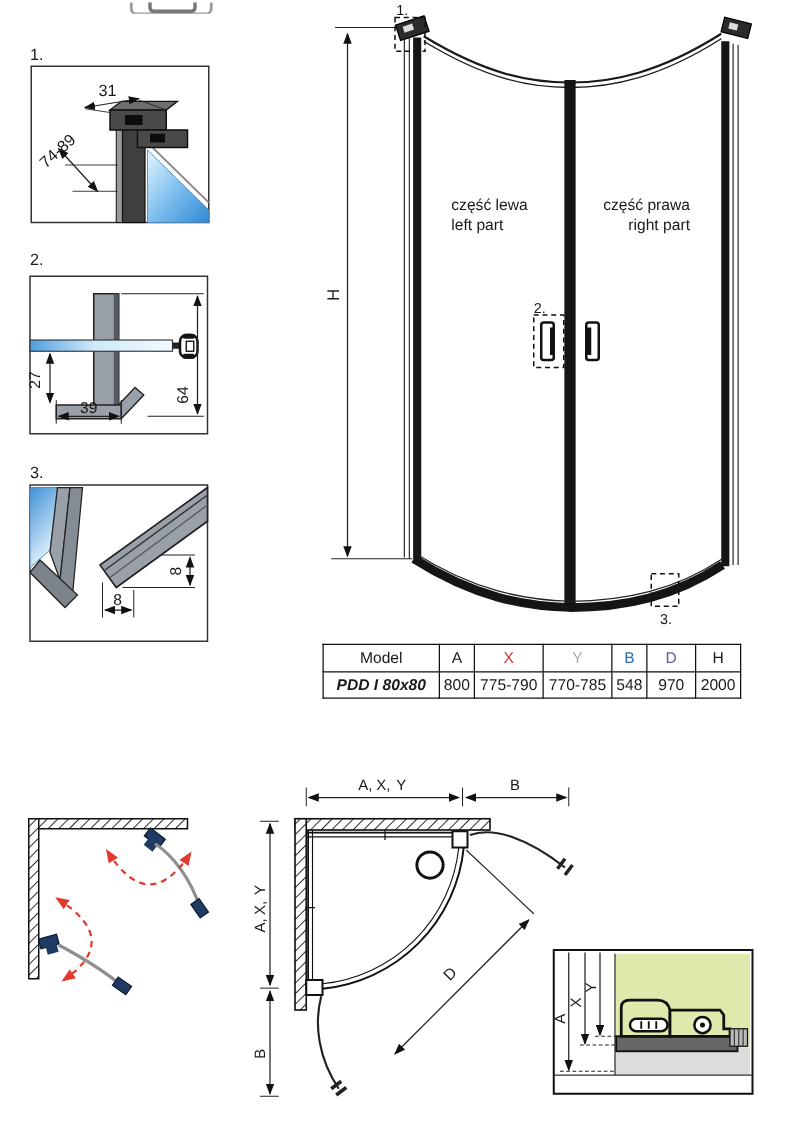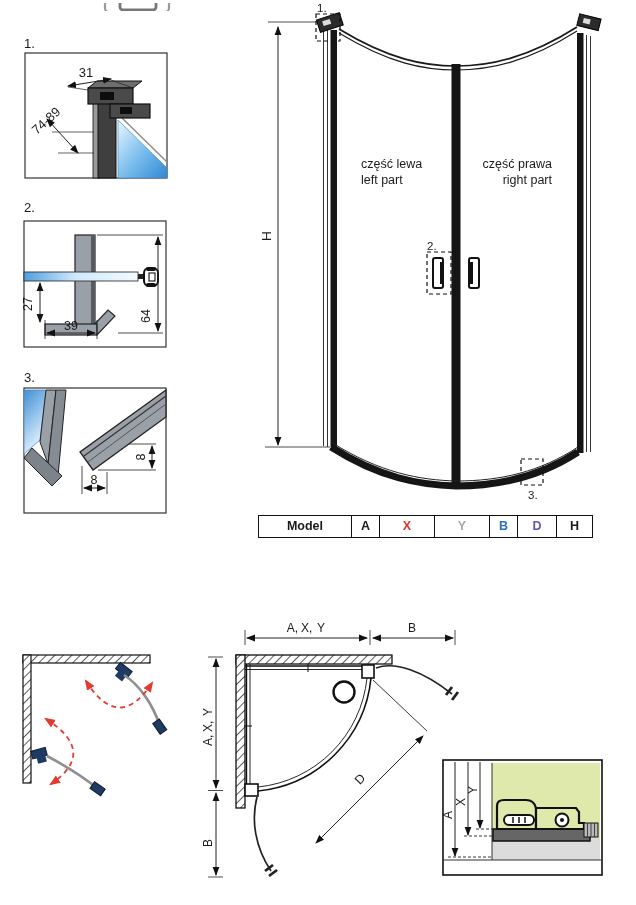--- a/index.html
+++ b/index.html
@@ -4,21 +4,21 @@
 <style>
   html,body{margin:0;padding:0;background:#fff;}
   #root{position:relative;width:636px;height:905px;background:#fff;overflow:hidden;
         font-family:"Liberation Sans",sans-serif;color:#1a1a1a;}
   .abs{position:absolute;}
   svg text{font-family:"Liberation Sans",sans-serif;fill:#1a1a1a;}
   
   #spec-table{border-collapse:collapse;table-layout:fixed;background:#fff;}
   #spec-table td,#spec-table th{border:1.7px solid #111;text-align:center;vertical-align:middle;
       padding:0;height:20.5px;font-size:12.5px;line-height:1;}
-  #spec-table th{font-weight:bold;}
+  #spec-table th{font-weight:normal;}
   #spec-table td.model{font-weight:bold;font-style:italic;}
   .c-x{color:#d9342b;}
   .c-y{color:#a9a9a9;}
   .c-b{color:#2d6fb7;}
   .c-d{color:#6a55a5;}
 </style>
 </head>
 <body>
 
 <div id="root">
@@ -218,20 +218,29 @@
   <tbody>
     <tr>
       <th>Model</th>
       <th>A</th>
       <th class="c-x">X</th>
       <th class="c-y">Y</th>
       <th class="c-b">B</th>
       <th class="c-d">D</th>
       <th>H</th>
     </tr>
+    <tr>
+      <td class="model">PDD I 80x80</td>
+      <td>800</td>
+      <td>775-790</td>
+      <td>770-785</td>
+      <td>548</td>
+      <td>970</td>
+      <td>2000</td>
+    </tr>
   </tbody>
 </table>
 
 <svg class="abs" style="left:10px;top:640px;" width="180" height="170">
   <rect x="13" y="15" width="127" height="8" fill="url(#hatchP)" stroke="#111" stroke-width="1.2"></rect>
   <rect x="13" y="15" width="8" height="128" fill="url(#hatchP)" stroke="#111" stroke-width="1.2"></rect>
 
   <g>
     <g transform="rotate(38 113 32)">
       <rect x="105" y="26" width="15" height="8" fill="#1f3a63" stroke="#0a1c33"></rect>

